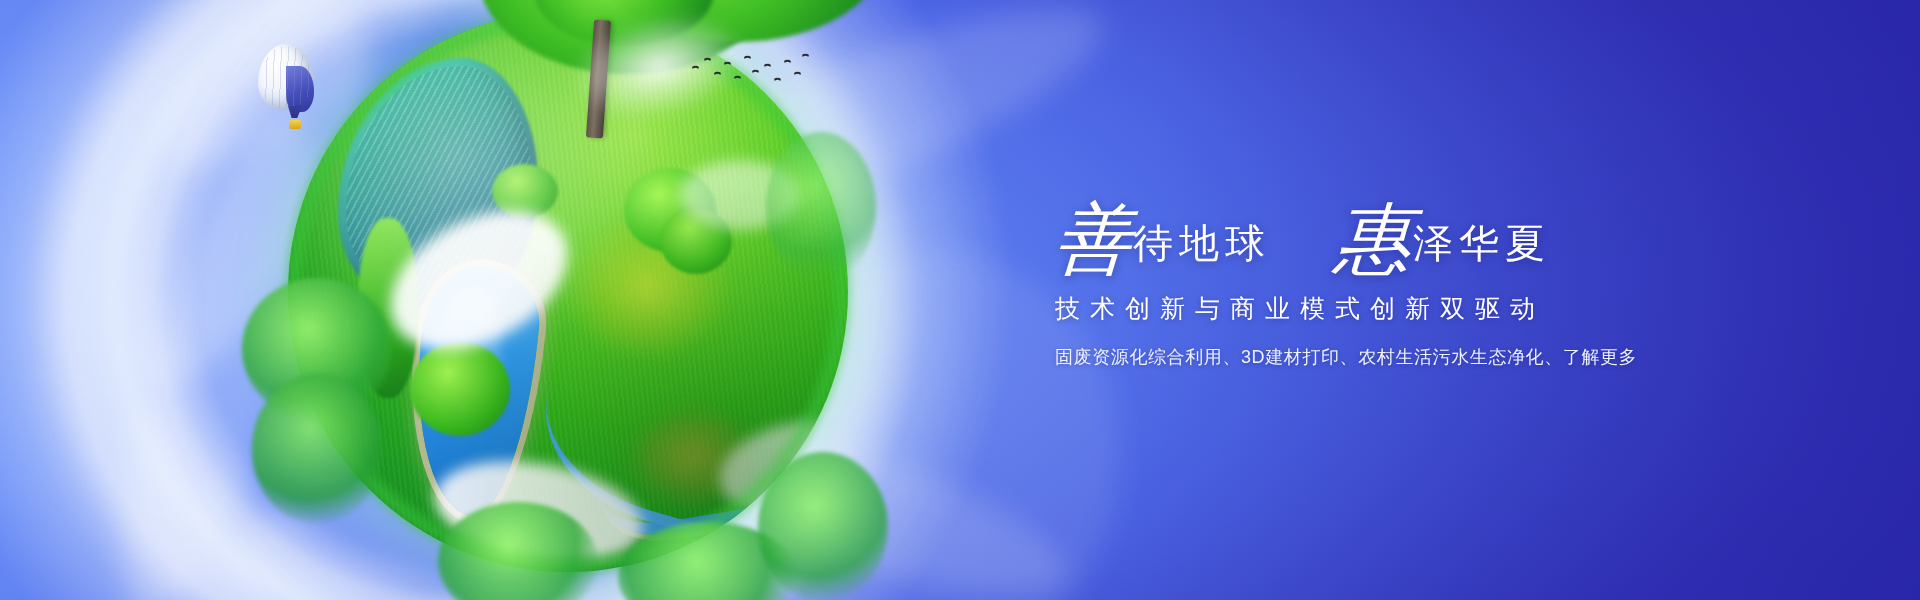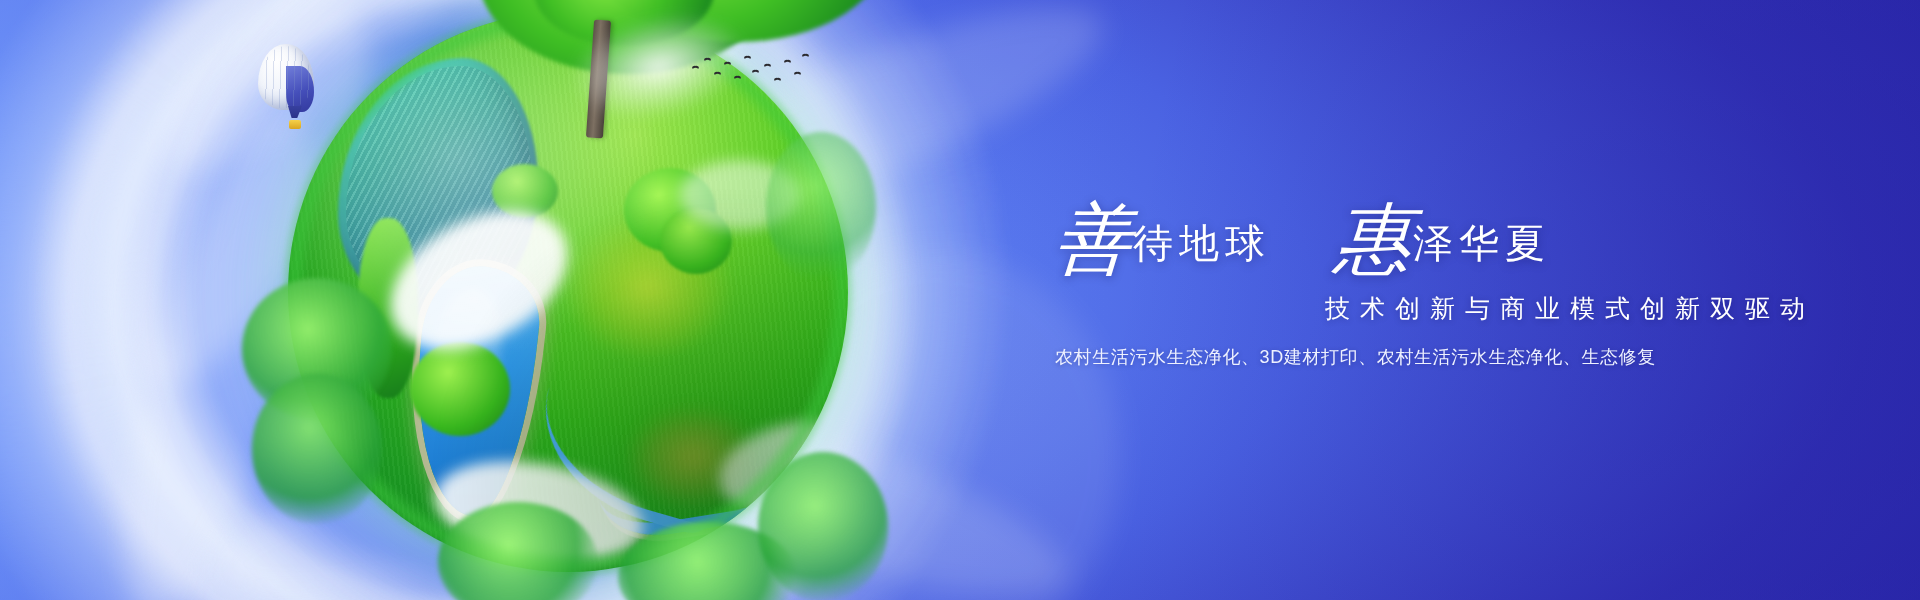--- a/index.html
+++ b/index.html
@@ -261,21 +261,20 @@
   .hl-gap{ width:64px; }
 
   .subtitle{
     color:#ffffff;
     font-size:25px;
     letter-spacing:10px;
     font-weight:400;
     margin-bottom:20px;
     text-shadow:0 1px 6px rgba(10,10,70,.30);
     white-space:nowrap;
-    text-align:right;
   }
 
   .desc{
     color:#eef1ff;
     font-size:18px;
     letter-spacing:.6px;
     margin-bottom:26px;
     white-space:nowrap;
     text-shadow:0 1px 5px rgba(10,10,70,.30);
   }
@@ -384,17 +383,17 @@
       </span>
       <span class="hl-gap"></span>
       <span class="hl-group">
         <span class="hl-big">惠</span>
         <span class="hl-small">泽华夏</span>
       </span>
     </div>
 
     <div class="subtitle">技术创新与商业模式创新双驱动</div>
 
-    <div class="desc">农村生活污水生态净化、3D建材打印、农村生活污水生态净化、生态修复</div>
+    <div class="desc">固废资源化综合利用、3D建材打印、农村生活污水生态净化、了解更多</div>
 
 
   </div>
 </div>
 
 </body></html>

